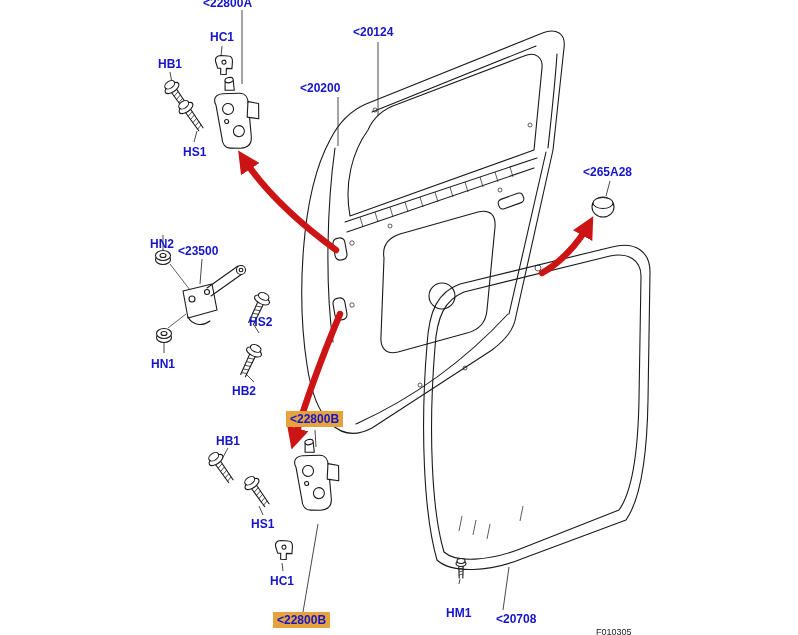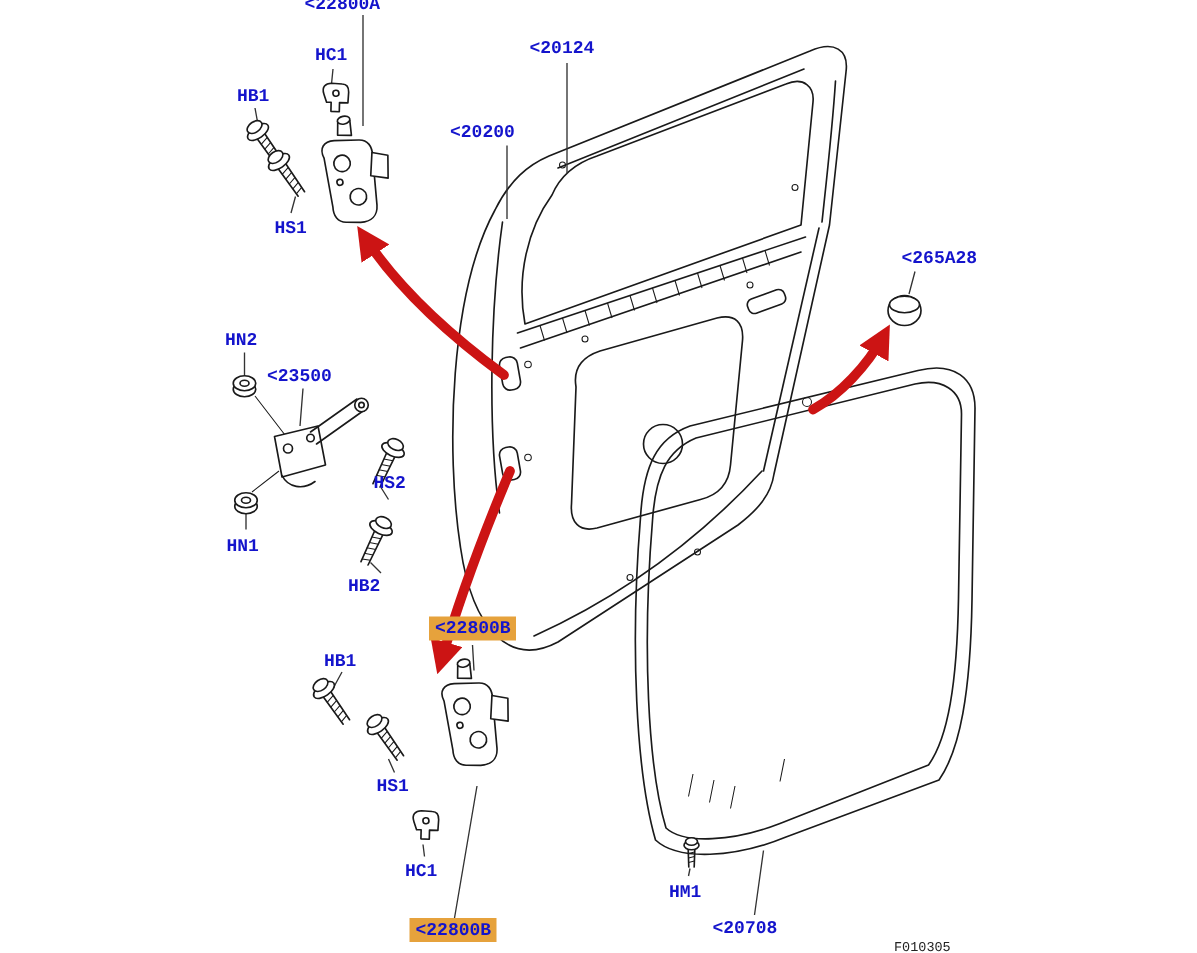--- a/index.html
+++ b/index.html
@@ -1,16 +1,16 @@
 <!DOCTYPE html>
 <html style="--label: #1414cc; --highlight: #e6a23c; --arrow: #cc1414; --line: #1a1a1a; --background: #ffffff;"><head>
 <meta charset="utf-8">
 <style>
   html,body{margin:0;padding:0}
-  .stage{position:relative;width:798px;height:635px;background:var(--background,#fff);overflow:hidden;font-family:Liberation Mono, monospace}
+  .stage{position:relative;width:798px;height:635px;background:var(--background,#fff);overflow:hidden;font-family:Liberation Sans, sans-serif}
   .stage svg{position:absolute;left:0;top:0}
   .lbl{position:absolute;color:var(--label,#1414cc);font-size:12px;font-weight:bold;line-height:14px;white-space:nowrap;cursor:pointer}
   .lbl.hl{background:var(--highlight,#e6a23c);padding:1px 4px;margin-left:-4px}
   .footer-code{position:absolute;font-size:9px;color:#222}
   .ln{stroke:var(--line,#1a1a1a);stroke-width:1.1;fill:none;stroke-linecap:round;stroke-linejoin:round}
   .thin{stroke:var(--line,#1a1a1a);stroke-width:0.7;fill:none}
   .fw{fill:#fff}
   .leader{stroke:#333;stroke-width:0.9;fill:none}
   .arrow{stroke:var(--arrow,#cc1414);stroke-width:6.5;fill:none;stroke-linecap:round}
 </style>
@@ -129,29 +129,29 @@
     </g>
   </svg>
 
   <div>
     <div class="lbl" style="left:203px;top:-4px">&lt;22800A</div>
     <div class="lbl" style="left:210px;top:30px">HC1</div>
     <div class="lbl" style="left:158px;top:57px">HB1</div>
     <div class="lbl" style="left:183px;top:145px">HS1</div>
     <div class="lbl" style="left:353px;top:25px">&lt;20124</div>
     <div class="lbl" style="left:300px;top:81px">&lt;20200</div>
-    <div class="lbl" style="left:601px;top:165px">&lt;265A28</div>
-    <div class="lbl" style="left:150px;top:220px">HN2</div>
+    <div class="lbl" style="left:583px;top:165px">&lt;265A28</div>
+    <div class="lbl" style="left:150px;top:237px">HN2</div>
     <div class="lbl" style="left:178px;top:244px">&lt;23500</div>
     <div class="lbl" style="left:249px;top:315px">HS2</div>
     <div class="lbl" style="left:151px;top:357px">HN1</div>
     <div class="lbl" style="left:232px;top:384px">HB2</div>
     <div class="lbl hl" style="left:290px;top:411px">&lt;22800B</div>
     <div class="lbl" style="left:216px;top:434px">HB1</div>
     <div class="lbl" style="left:251px;top:517px">HS1</div>
     <div class="lbl" style="left:270px;top:574px">HC1</div>
     <div class="lbl hl" style="left:277px;top:612px">&lt;22800B</div>
-    <div class="lbl" style="left:446px;top:588px">HM1</div>
-    <div class="lbl" style="left:475px;top:612px">&lt;20708</div>
+    <div class="lbl" style="left:446px;top:606px">HM1</div>
+    <div class="lbl" style="left:496px;top:612px">&lt;20708</div>
   </div>
 
   <div class="footer-code" style="left:596px;top:627px;position:absolute">F010305</div>
 </div>
 
 </body></html>

